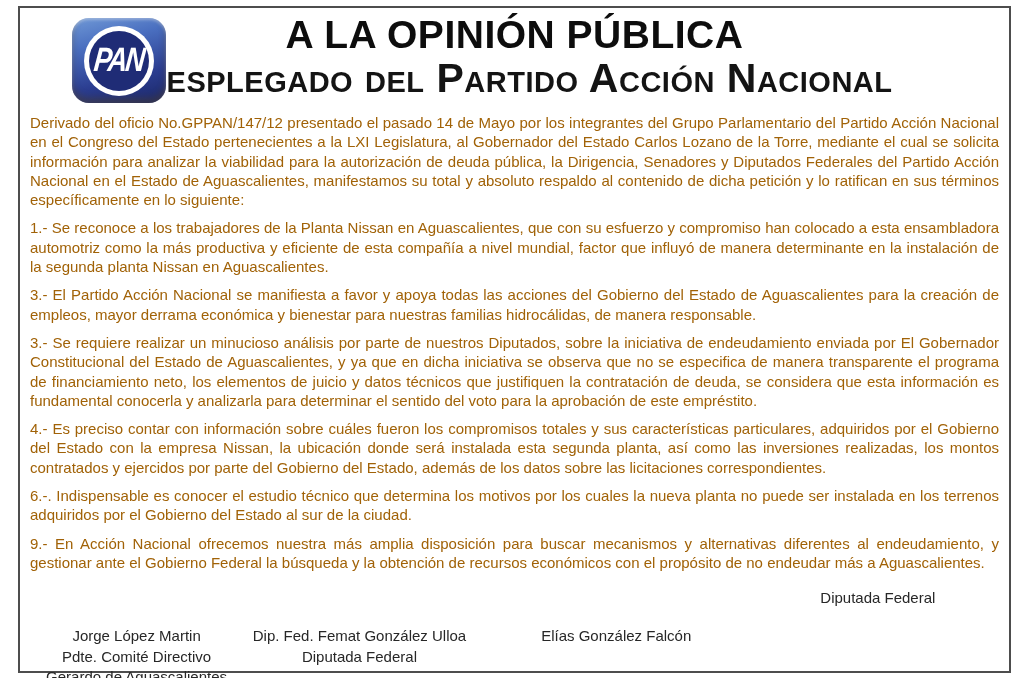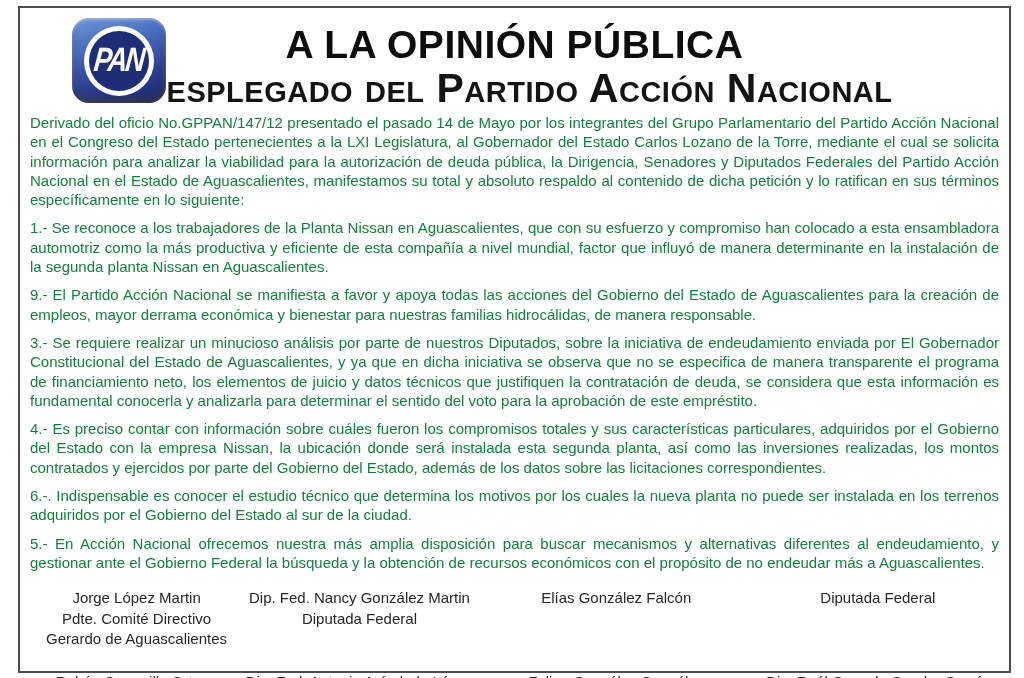--- a/index.html
+++ b/index.html
@@ -30,46 +30,46 @@
   .logo-disc{
     width:60px;height:60px;border-radius:50%;background:#1f2c76;
     display:flex;align-items:center;justify-content:center;
   }
   .logo-text{
     color:#fff;font-weight:bold;font-style:italic;font-size:27px;
     letter-spacing:-2px;transform:skewX(-6deg) scaleY(1.25);
     font-family:"Liberation Sans",sans-serif;
   }
   .title{
-    text-align:center;padding-top:16px;margin:0;
+    text-align:center;padding-top:6px;margin:0;
     font-size:39px;font-weight:bold;color:#0d0d0d;letter-spacing:.5px;
     line-height:1.1;
   }
   .subtitle{
     text-align:center;margin:0;
     font-variant:small-caps;font-variant-caps:small-caps;
     font-size:41px;font-weight:600;color:#141414;letter-spacing:.5px;
     line-height:1.05;
   }
   
-  .doc-body{margin-top:9px;color:#15803d;}
+  .doc-body{margin-top:9px;color:#a16207;}
   .doc-body p{
     margin:0 0 9px 0;
     font-size:15px;line-height:19.3px;text-align:justify;
   }
   
   .signatures{
     margin-top:16px;
     display:grid;
     grid-template-columns:22% 24% 29% 25%;
     row-gap:22px;
     justify-content:space-between;
   }
   .signatory{text-align:center;font-size:15px;line-height:20.5px;color:#272727;}
-  .sig-name{white-space:pre-line;}
+  .sig-name{white-space:pre-line;margin-top:38px;}
   .sig-role{white-space:pre-line;}
 </style>
 </head>
 <body>
 
 <div class="page">
 
   <div class="header">
     <div class="logo">
       <div class="logo-ring">
@@ -78,35 +78,35 @@
         </div>
       </div>
     </div>
     <h1 class="title">A LA OPINIÓN PÚBLICA</h1>
     <h2 class="subtitle">Desplegado del Partido Acción Nacional</h2>
   </div>
 
   <div class="doc-body">
     <p>Derivado del oficio No.GPPAN/147/12 presentado el pasado 14 de Mayo por los  integrantes del Grupo Parlamentario del Partido Acción Nacional en el Congreso del Estado pertenecientes a la LXI Legislatura, al Gobernador del Estado Carlos Lozano de la Torre, mediante el cual se solicita información para analizar la viabilidad para la autorización de deuda pública, la Dirigencia, Senadores y Diputados Federales del Partido Acción Nacional en el Estado de Aguascalientes, manifestamos su total y absoluto respaldo  al contenido de dicha petición y lo ratifican en sus términos específicamente en lo siguiente:</p>
     <p>1.- Se  reconoce  a los trabajadores de la Planta Nissan en Aguascalientes,  que con su esfuerzo y compromiso han colocado a esta ensambladora automotriz como la más productiva y eficiente de esta compañía a nivel mundial,  factor que influyó de manera determinante en la instalación de  la segunda planta Nissan en Aguascalientes.</p>
-    <p>9.- El Partido Acción Nacional se manifiesta a favor y apoya todas las acciones del Gobierno del Estado de Aguascalientes para la creación de empleos, mayor derrama económica y bienestar para nuestras familias hidrocálidas, de manera responsable.</p>
+    <p>3.- El Partido Acción Nacional se manifiesta a favor y apoya todas las acciones del Gobierno del Estado de Aguascalientes para la creación de empleos, mayor derrama económica y bienestar para nuestras familias hidrocálidas, de manera responsable.</p>
     <p>3.- Se requiere realizar un minucioso análisis por parte de nuestros Diputados, sobre la iniciativa de endeudamiento enviada por El Gobernador Constitucional del Estado de Aguascalientes, y ya que en dicha iniciativa se observa que no se especifica  de manera transparente el programa de financiamiento neto, los elementos de juicio y datos técnicos que justifiquen la contratación de deuda, se considera que esta información es fundamental conocerla y analizarla para determinar el sentido del voto para la aprobación de  este empréstito.</p>
     <p>4.- Es preciso contar con información sobre cuáles fueron los compromisos totales y sus características particulares, adquiridos por el Gobierno del Estado con la empresa Nissan, la ubicación donde será instalada esta segunda planta, así como las inversiones realizadas, los montos contratados y ejercidos por parte del Gobierno del Estado, además de los datos sobre las licitaciones correspondientes.</p>
     <p>6.-. Indispensable es conocer el estudio técnico que determina los motivos por los cuales la nueva planta no puede ser instalada en los terrenos adquiridos por el Gobierno del Estado al sur de la ciudad.</p>
-    <p>5.- En Acción Nacional ofrecemos nuestra más amplia disposición para buscar mecanismos   y alternativas diferentes al endeudamiento, y gestionar ante el Gobierno Federal la búsqueda y la obtención de recursos económicos con el propósito de no endeudar más a Aguascalientes.</p>
+    <p>9.- En Acción Nacional ofrecemos nuestra más amplia disposición para buscar mecanismos   y alternativas diferentes al endeudamiento, y gestionar ante el Gobierno Federal la búsqueda y la obtención de recursos económicos con el propósito de no endeudar más a Aguascalientes.</p>
   </div>
 
   <div class="signatures">
     <div class="signatory">
       <div class="sig-name">Jorge López Martin</div>
       <div class="sig-role">Pdte. Comité Directivo
 Gerardo de Aguascalientes</div>
     </div>
     <div class="signatory">
-      <div class="sig-name">Dip. Fed. Nancy González Martin</div>
+      <div class="sig-name">Dip. Fed. Femat González Ulloa</div>
       <div class="sig-role">Diputada Federal</div>
     </div>
     <div class="signatory">
       <div class="sig-name">Elías González Falcón</div>
     </div>
     <div class="signatory">
       <div class="sig-role">Diputada Federal</div>
     </div>
     <div class="signatory">
       <div class="sig-name">Rubén Camarillo Ortega</div>

